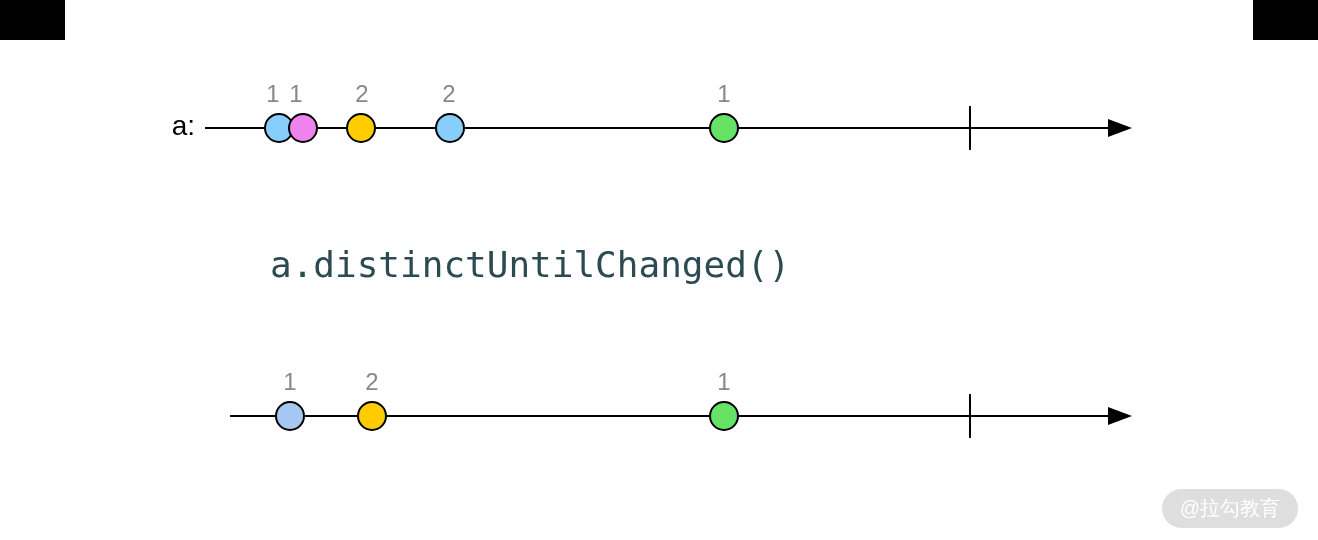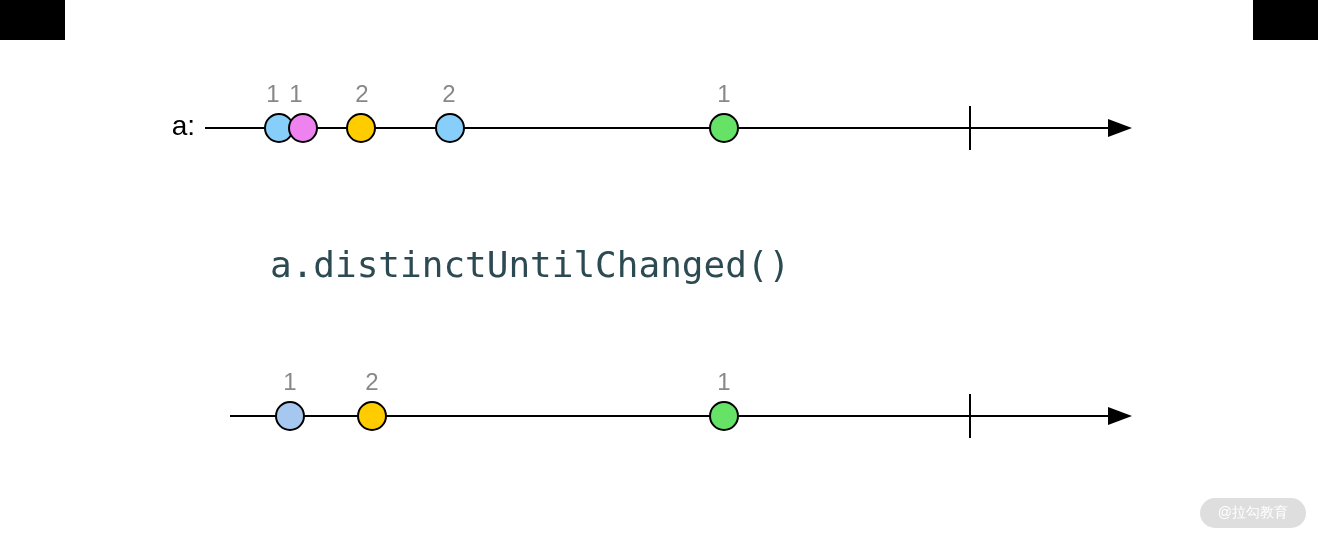--- a/index.html
+++ b/index.html
@@ -81,25 +81,25 @@
   .operator-text {
     position: absolute;
     font-family: ui-monospace, SFMono-Regular, "SF Mono", Menlo, Consolas, monospace;
     font-size: 36px;
     color: #2c4a52;
     white-space: nowrap;
   }
 
   .watermark {
     position: absolute;
-    right: 12px;
+    right: 20px;
     bottom: 12px;
     background: rgba(200,200,200,0.6);
     color: #fff;
-    font-size: 14px;
+    font-size: 20px;
     padding: 6px 18px;
     border-radius: 999px;
   }
 </style>
 </head>
 <body>
 
 <div class="black-bar left"></div>
 <div class="black-bar right"></div>
 

